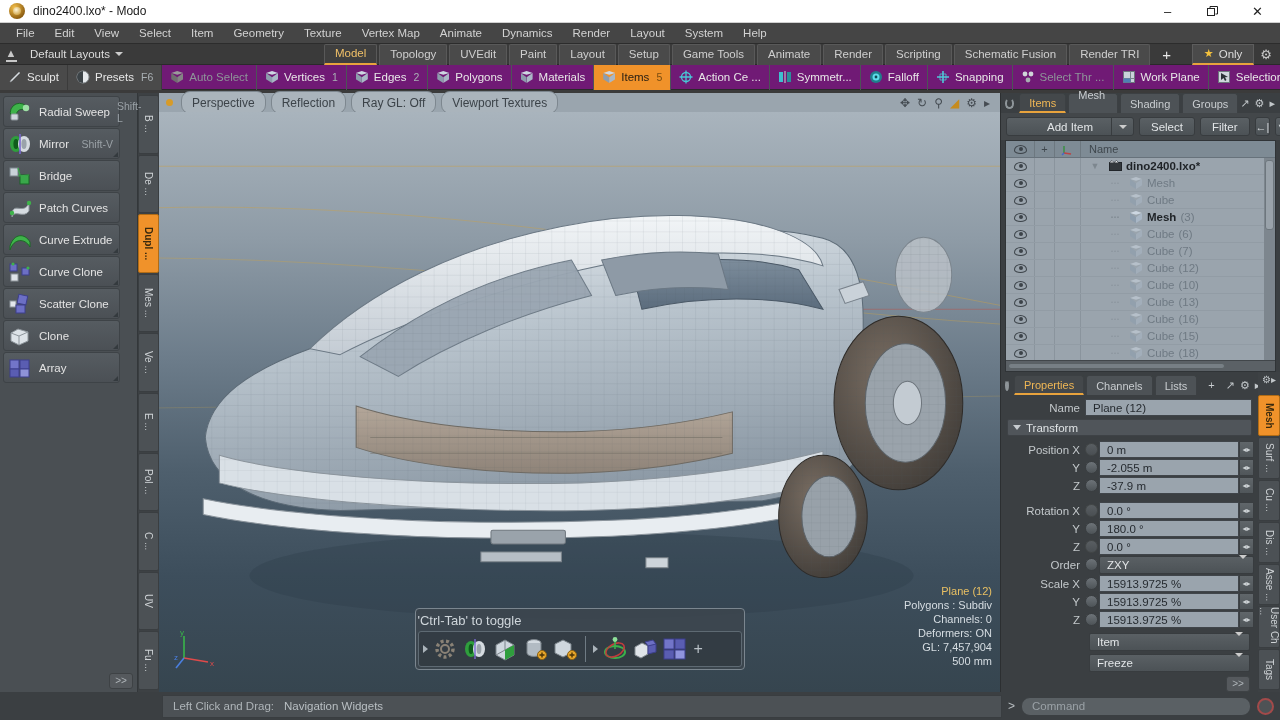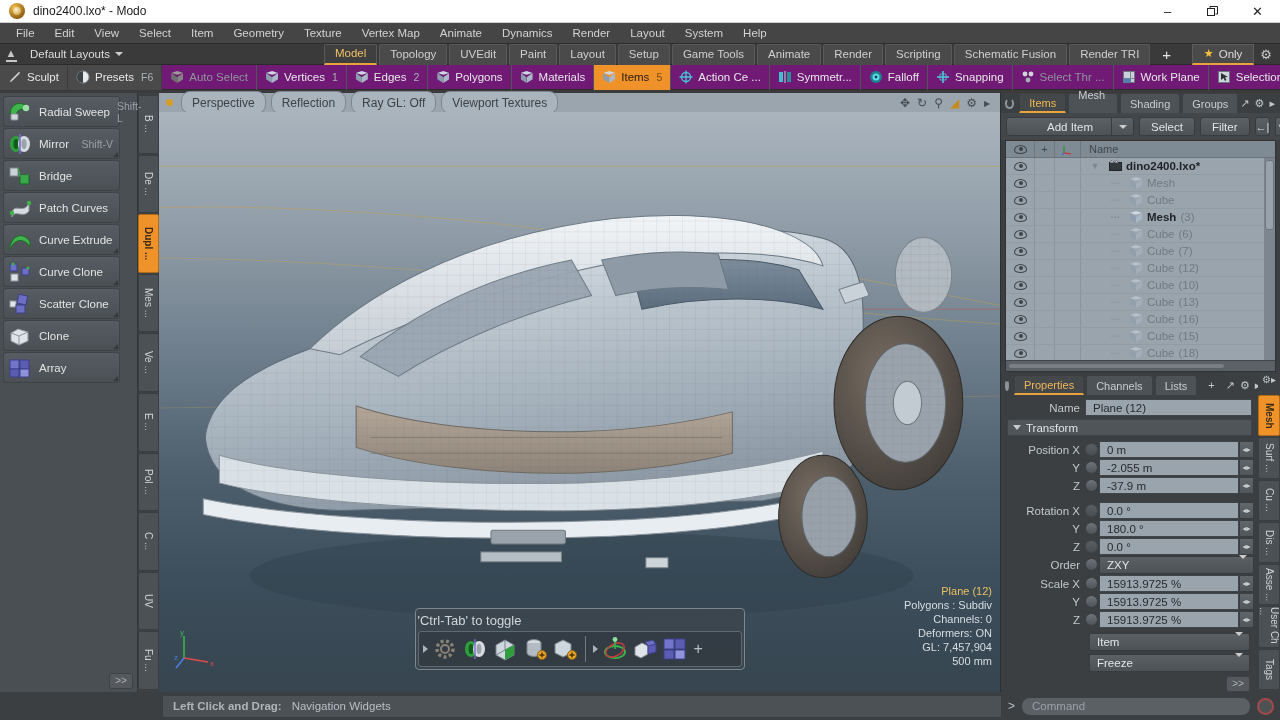--- a/index.html
+++ b/index.html
@@ -222,21 +222,21 @@
   .tri-dn { width:0;height:0;border-left:4px solid transparent;border-right:4px solid transparent;border-top:5px solid #c6cbcf;}
   .pdrop { height:18px; background:linear-gradient(#5a6064,#4c5256); border:1px solid #383c3f; border-radius:2px;
     display:flex; align-items:center; padding-left:7px; color:#e2e5e7; font-size:11.5px; position:relative; margin-bottom:3px;}
   .pdrop .dd-arrow{position:absolute;right:6px;}
   .fullw { margin-left:84px; margin-right:4px; }
 
   
   #bottombar { position:absolute; left:0; right:0; bottom:0; height:28px; background:#3b3f42; display:flex; align-items:center; }
   #statusbar { flex:1; height:23px; margin:0 0 0 2px; background:#4c5155; border:1px solid #393d40;
      display:flex; align-items:center; padding-left:10px; font-size:11.5px; color:#b9bfc3; gap:10px; }
-  #statusbar .lbl { color:#aeb4b8;font-weight:bold; }
+  #statusbar .lbl { color:#aeb4b8; }
   #cmdarea { width:278px; display:flex; align-items:center; gap:6px; padding:0 6px; }
   #cmdarea .gt { color:#b8bec2; font-size:12px; }
   #cmdinput { flex:1; height:19px; background:#5a6064; border:1px solid #3b3f42; border-radius:9px;
     display:flex; align-items:center; padding-left:10px; color:#9aa1a6; font-size:11.5px;}
   .redcirc { width:17px;height:17px;border-radius:50%; border:2px solid #a34a4a; background:#4e5255;}
 </style>
 </head>
 <body>
 
 <div id="titlebar">

